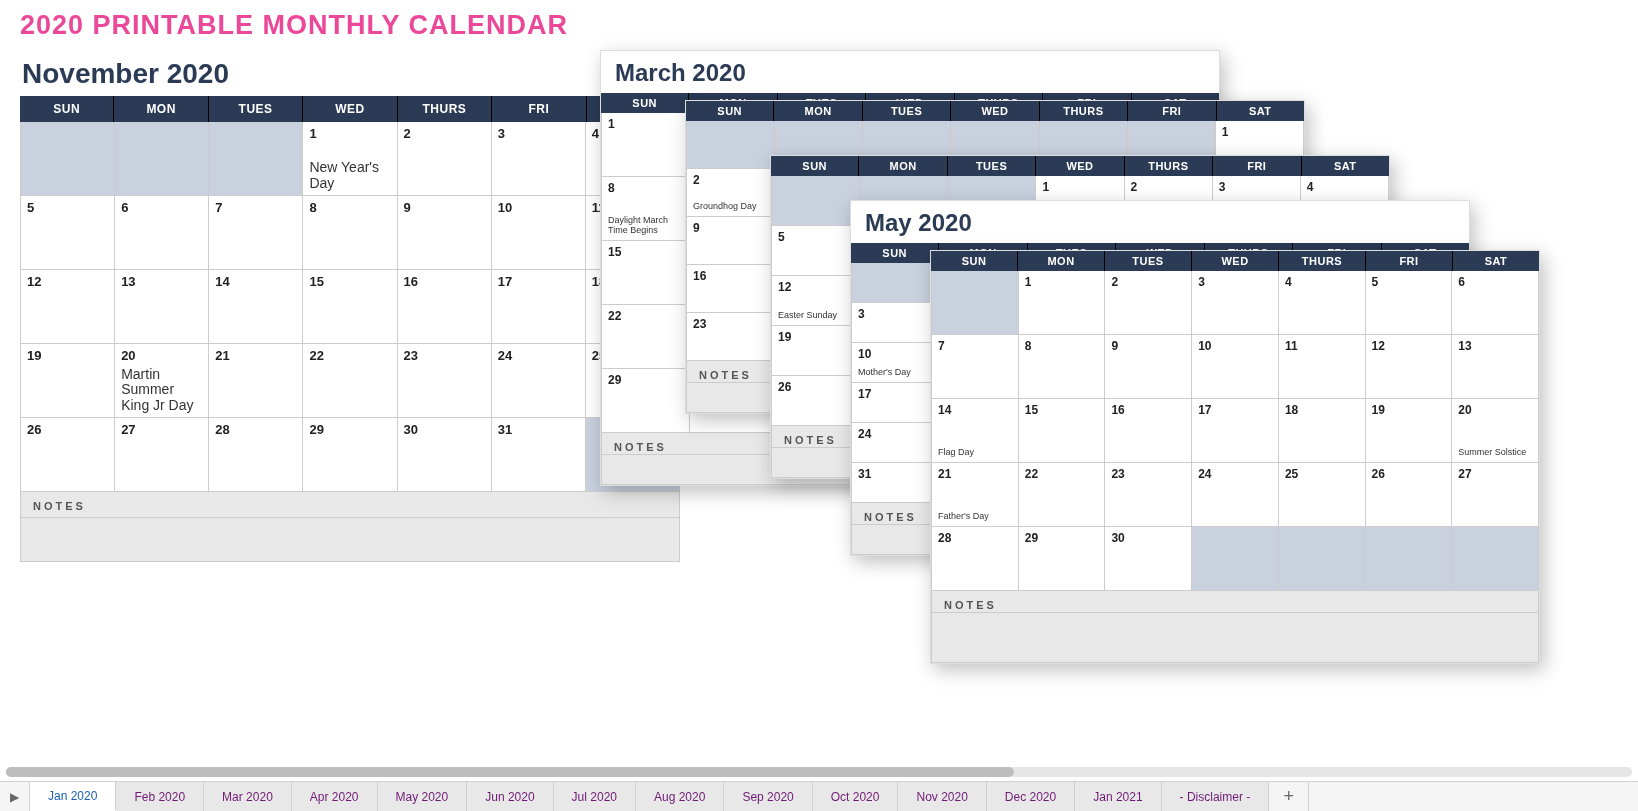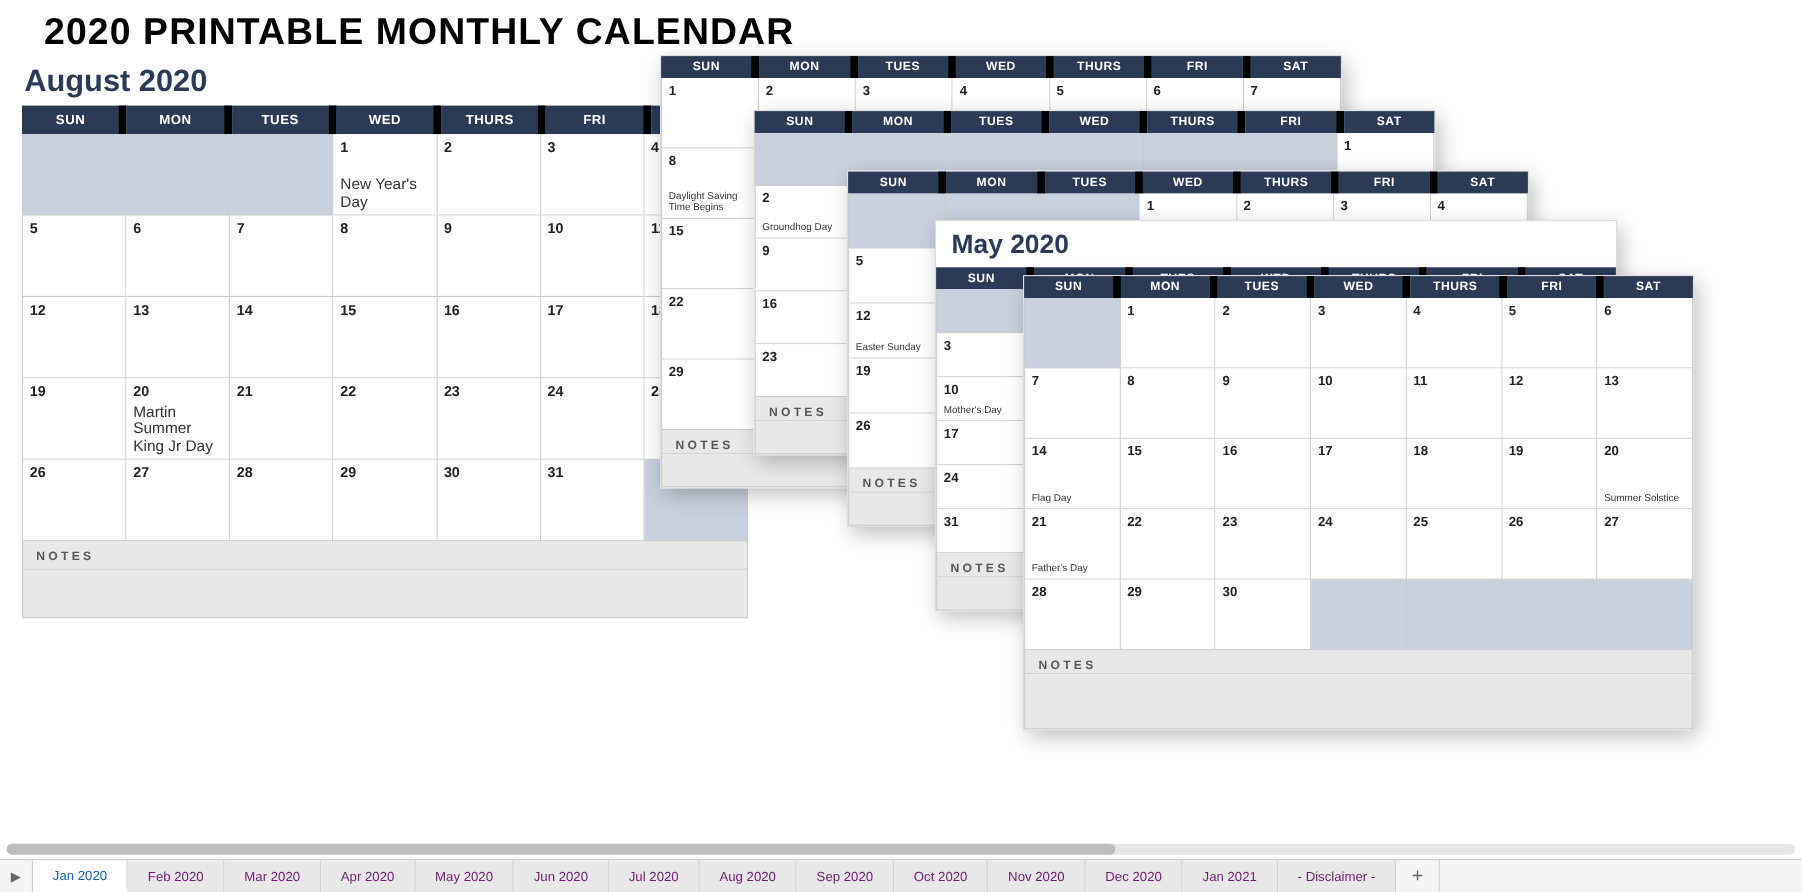--- a/index.html
+++ b/index.html
@@ -1,21 +1,21 @@
 <!DOCTYPE html>
 <html><head>
 <meta charset="utf-8">
 <style>
 * { box-sizing: border-box; margin: 0; padding: 0; }
 body { font-family: Arial, Helvetica, sans-serif; background: #fff; width: 1638px; height: 811px; position: relative; overflow: hidden; }
-.page-title { position: absolute; top: 10px; left: 20px; font-size: 34px; font-weight: 700; color: #000000; letter-spacing: 1px; margin-left: 20px; }
+.page-title { position: absolute; top: 10px; left: 20px; font-size: 27px; font-weight: 700; color: #ec4899; letter-spacing: 1px; }
 .calcard { position: absolute; background: #fff; border: 1px solid #ddd; box-shadow: 4px 6px 18px rgba(0,0,0,0.25); }
 .calcard .mtitle { font-size: 24px; font-weight: 700; color: #2b3a55; padding: 8px 14px 6px; }
 .dhrow { display: flex; }
-.dh { flex: 1; background: #2b3a55; color: #fff; font-size: 11px; font-weight: 700; text-align: center; padding: 4px 0; border-right: 7px solid #000000; letter-spacing: 0.5px; }
+.dh { flex: 1; background: #2b3a55; color: #fff; font-size: 11px; font-weight: 700; text-align: center; padding: 4px 0; border-right: 1px solid #000000; letter-spacing: 0.5px; }
 .dh:last-child { border-right: none; }
 .grid { display: flex; flex-direction: column; }
 .wrow { display: flex; }
 .cell { flex: 1; border: 1px solid #ccc; border-top: none; border-left: none; position: relative; background: #fff; min-height: 0; }
 .wrow .cell:first-child { border-left: 1px solid #ccc; }
 .cell.dim { background: #c9d0de; }
 .cell .num { position: absolute; top: 4px; left: 6px; font-size: 12px; font-weight: 700; color: #222; }
 .cell .ev { position: absolute; bottom: 4px; left: 6px; right: 4px; font-size: 9px; color: #333; line-height: 1.1; }
 .notesbar { background: #e8e8e8; border: 1px solid #ccc; border-top: none; font-size: 11px; font-weight: 700; color: #555; letter-spacing: 3px; padding: 8px 12px; }
 .notesbody { background: #e8e8e8; border: 1px solid #ccc; border-top: none; }
@@ -64,21 +64,21 @@
 .tab { padding: 0 18px; display: flex; align-items: center; border-right: 1px solid #d0d0d0; background: #e8e8e8; color: #701a75; cursor: pointer; white-space: nowrap; }
 .tab.active { background: #fff; color: #1a5fb4; border-bottom: 2px solid #fff; font-weight: 400; }
 .tabadd { width: 40px; display: flex; align-items: center; justify-content: center; color: #666; cursor: pointer; font-size: 18px; border-right: 1px solid #d0d0d0; }
 </style>
 </head>
 <body>
 
 <div class="page-title">2020 PRINTABLE MONTHLY CALENDAR</div>
 
 <div id="cal-jan" class="calcard">
-    <div class="mtitle">August 2020</div>
+    <div class="mtitle">November 2020</div>
     <div class="dhrow">
       <div class="dh">SUN</div>
       <div class="dh">MON</div>
       <div class="dh">TUES</div>
       <div class="dh">WED</div>
       <div class="dh">THURS</div>
       <div class="dh">FRI</div>
       <div class="dh">SAT</div>
     </div>
     <div class="grid">
@@ -189,20 +189,21 @@
         <div class="cell">
           <div class="num">31</div>
         </div>
         <div class="cell dim"></div>
       </div>
     </div>
     <div class="notesbar">NOTES</div>
     <div class="notesbody"></div>
   </div>
 <div id="cal-mar" class="calcard">
+    <div class="mtitle">March 2020</div>
     <div class="dhrow">
       <div class="dh">SUN</div>
       <div class="dh">MON</div>
       <div class="dh">TUES</div>
       <div class="dh">WED</div>
       <div class="dh">THURS</div>
       <div class="dh">FRI</div>
       <div class="dh">SAT</div>
     </div>
     <div class="grid">
@@ -225,21 +226,21 @@
         <div class="cell">
           <div class="num">6</div>
         </div>
         <div class="cell">
           <div class="num">7</div>
         </div>
       </div>
       <div class="wrow">
         <div class="cell">
           <div class="num">8</div>
-          <div class="ev">Daylight Saving Time Begins</div>
+          <div class="ev">Daylight March Time Begins</div>
         </div>
         <div class="cell">
           <div class="num">9</div>
         </div>
         <div class="cell">
           <div class="num">10</div>
         </div>
         <div class="cell">
           <div class="num">11</div>
         </div>

